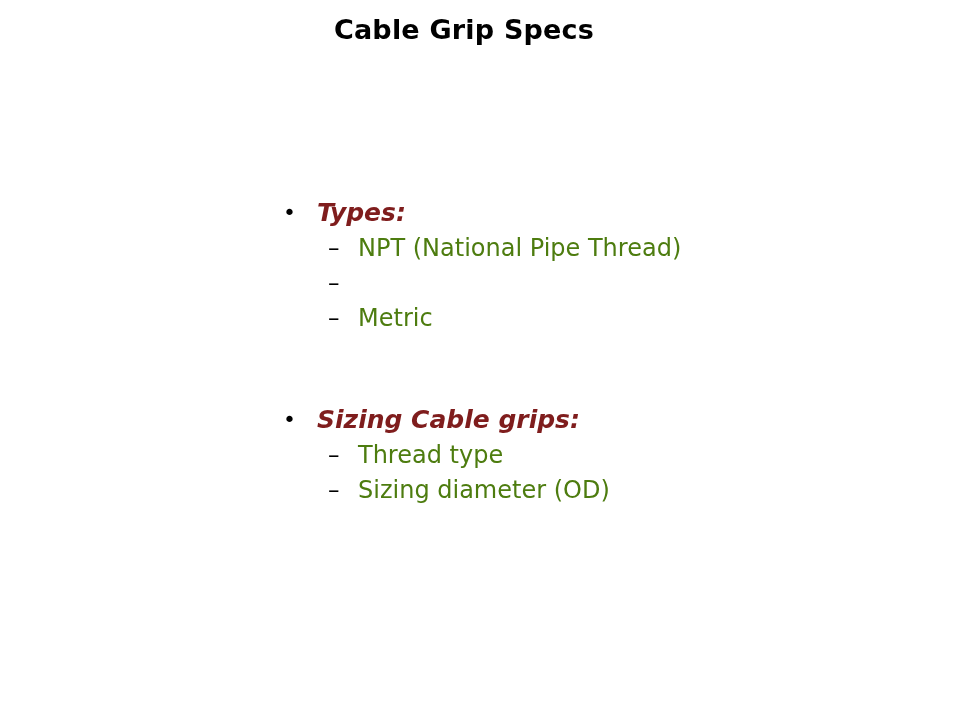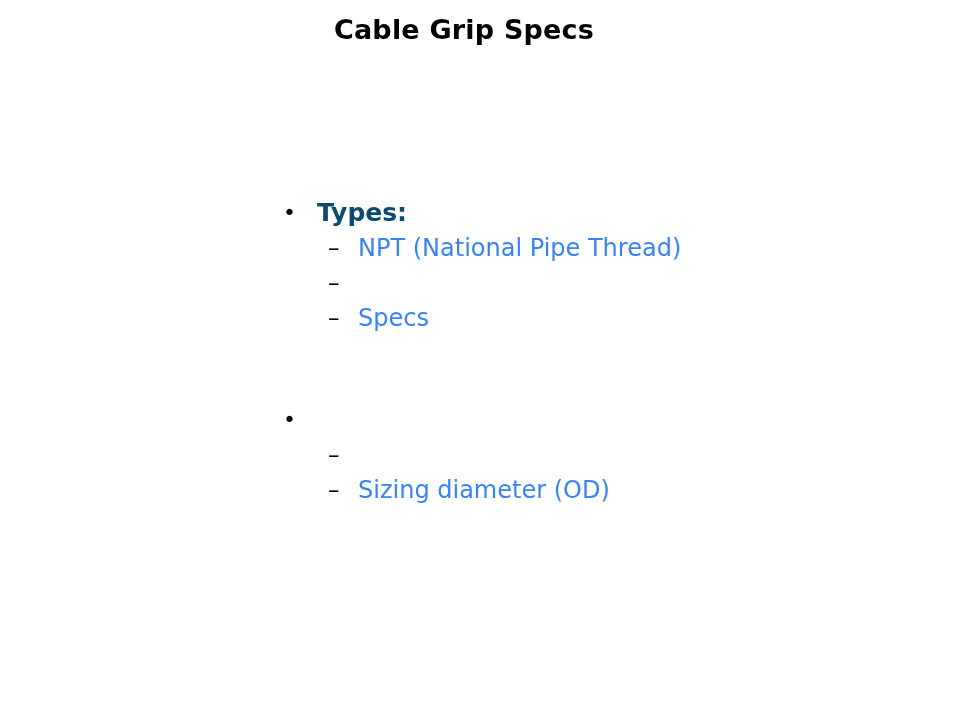--- a/index.html
+++ b/index.html
@@ -68,22 +68,23 @@
     line-height: 30px;
     text-align: left;
     padding-left: 5px;
     box-sizing: border-box;
     color: #000000;
   }
   .l1-text {
     font-size: 25px;
     font-weight: bold;
     line-height: 30px;
-    color: #0c4a6e;
+    color: #7f1d1d;
     white-space: nowrap;
+    font-style: italic;
   }
 
   
   .l2-row {
     display: flex;
     align-items: flex-start;
     height: 35px;
   }
   .l2-marker {
     width: 80px;
@@ -91,21 +92,21 @@
     font-size: 23px;
     line-height: 32px;
     padding-left: 50px;
     box-sizing: border-box;
     color: #000000;
   }
   .l2-text {
     font-size: 24px;
     font-weight: normal;
     line-height: 32px;
-    color: #3b82f6;
+    color: #4d7c0f;
     white-space: nowrap;
   }
 </style>
 </head>
 <body>
 
 <div class="slide">
 
   <div class="slide-title">Cable Grip Specs</div>
 
@@ -122,33 +123,35 @@
         <span class="l2-marker">–</span>
         <span class="l2-text">NPT (National Pipe Thread)</span>
       </div>
 
       <div class="l2-row">
         <span class="l2-marker">–</span>
       </div>
 
       <div class="l2-row">
         <span class="l2-marker">–</span>
-        <span class="l2-text">Specs</span>
+        <span class="l2-text">Metric</span>
       </div>
 
     </div>
 
     <div class="bullet-group">
 
       <div class="l1-row">
         <span class="l1-marker">•</span>
+        <span class="l1-text">Sizing Cable grips:</span>
       </div>
 
       <div class="l2-row">
         <span class="l2-marker">–</span>
+        <span class="l2-text">Thread type</span>
       </div>
 
       <div class="l2-row">
         <span class="l2-marker">–</span>
         <span class="l2-text">Sizing diameter (OD)</span>
       </div>
 
     </div>
 
   </div>

